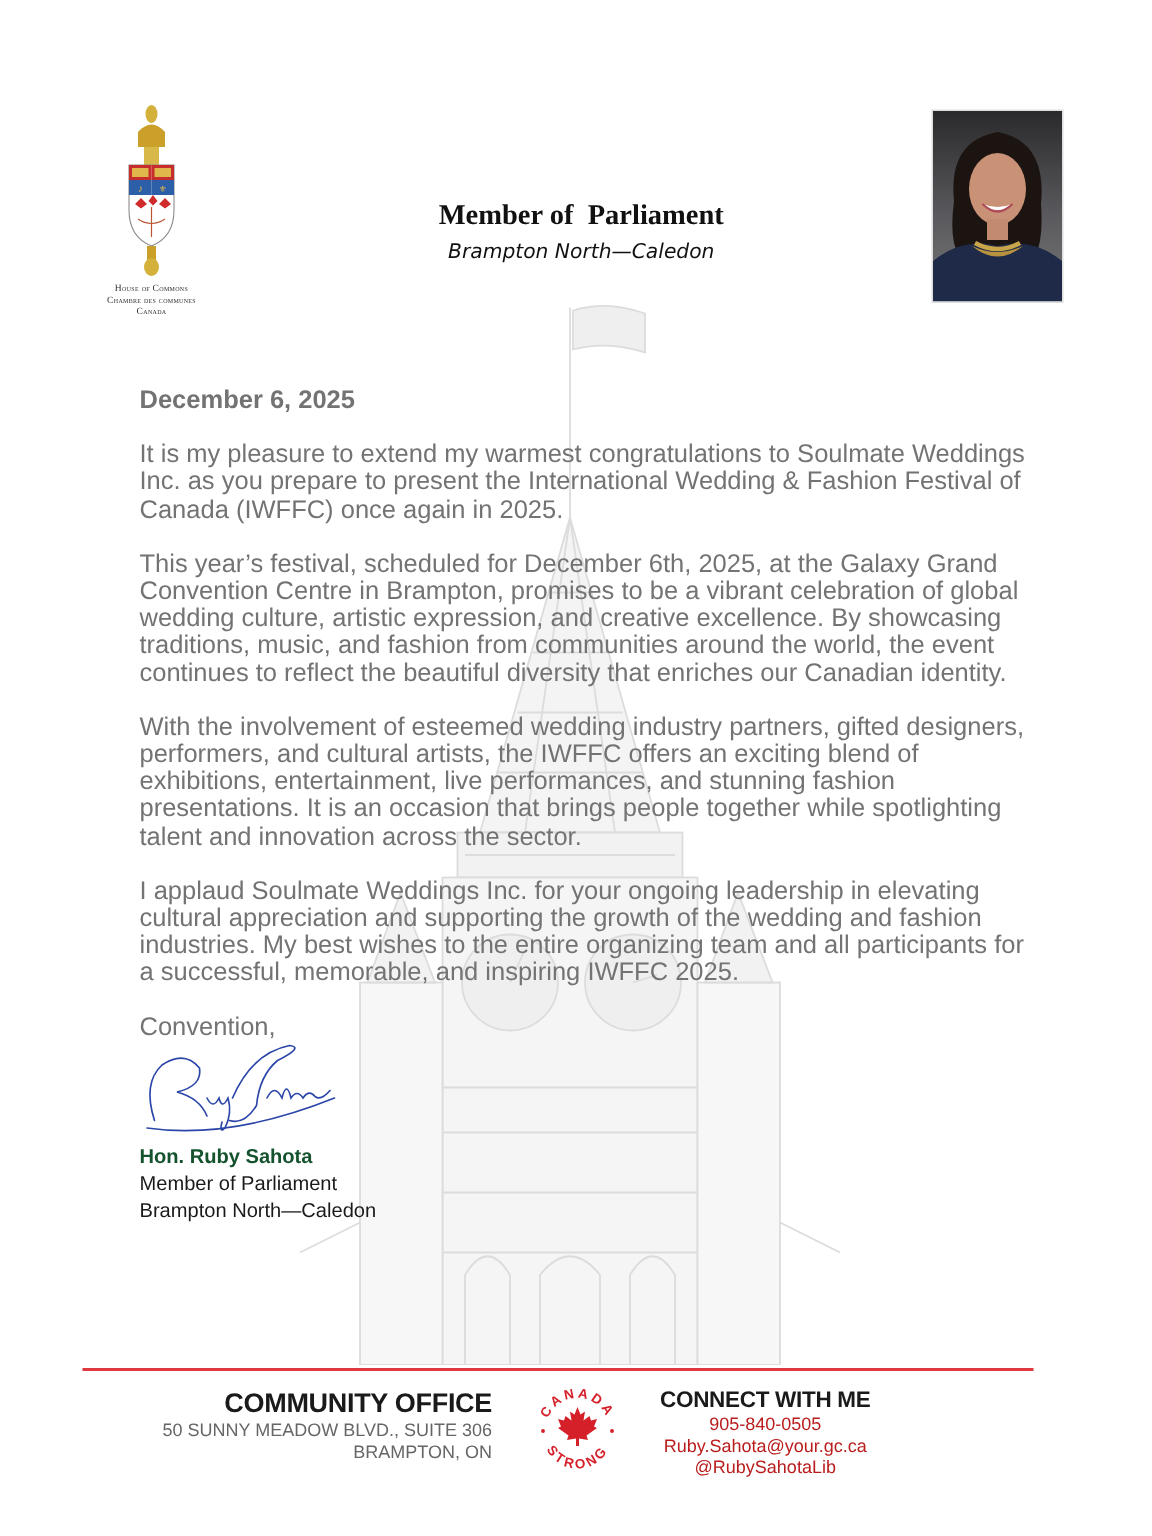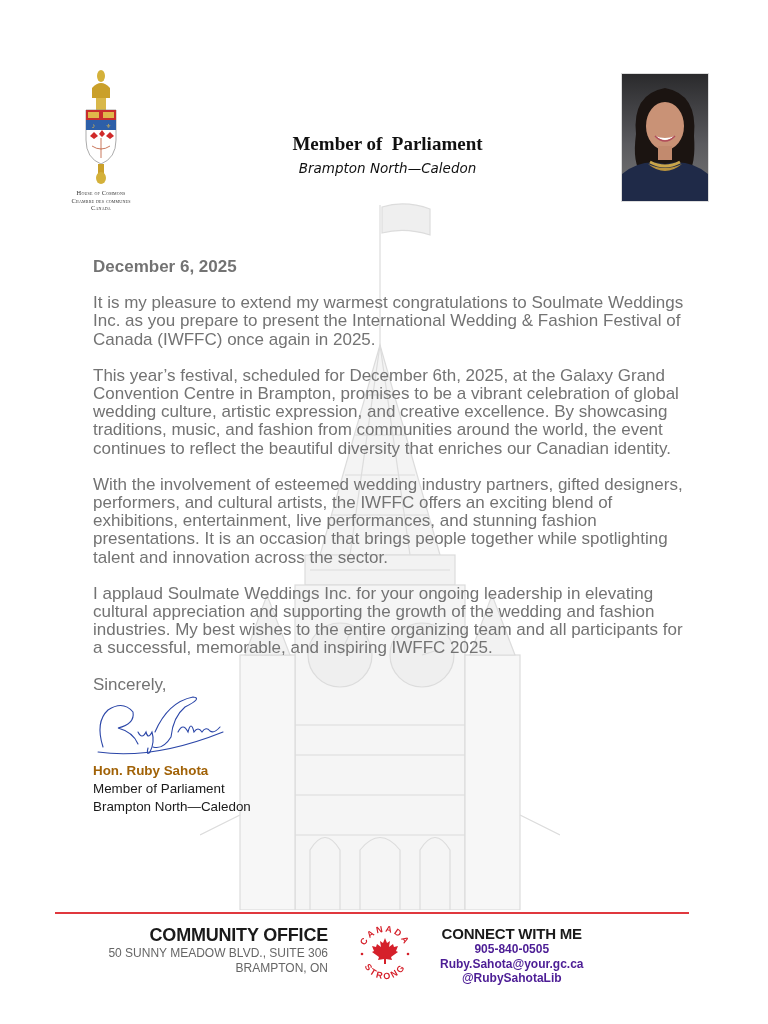--- a/index.html
+++ b/index.html
@@ -38,30 +38,30 @@
       overflow: hidden; border: 1px solid #ddd;
     }
 
     
     .letter { position: absolute; left: 93px; top: 258px; width: 600px; font-size: 17px; line-height: 18.2px; color: #737373; }
     .letter p { margin: 0 0 18px 0; }
     .date { font-weight: bold; margin-bottom: 18px; }
     .sincerely { margin-top: 0; }
     .signature { position: absolute; left: 93px; top: 692px; width: 135px; height: 65px; }
     .sig-block { position: absolute; left: 93px; top: 762px; font-size: 13.4px; line-height: 18.2px; }
-    .sig-name { color: #a16207; font-weight: bold; }
+    .sig-name { color: #14532d; font-weight: bold; }
 
     
     .rule { position: absolute; left: 55px; top: 912px; width: 634px; height: 2px; background: #e0383e; }
     .office { position: absolute; right: 440px; top: 925px; text-align: right; }
     .office .hd { font-weight: bold; font-size: 18px; color: #1a1a1a; letter-spacing: -0.2px; }
     .office .ln { font-size: 12px; line-height: 14.5px; color: #666; }
     .connect { position: absolute; left: 440px; top: 925px; text-align: center; }
     .connect .hd { font-weight: bold; font-size: 15px; color: #1a1a1a; letter-spacing: -0.2px; }
-    .connect .ln { font-size: 12px; line-height: 14.5px; color: #4c1d95; font-weight: bold; }
+    .connect .ln { font-size: 12px; line-height: 14.5px; color: #b91c1c; }
     .badge { position: absolute; left: 354px; top: 920px; width: 62px; height: 66px; }
   </style>
 </head>
 <body>
 
 <div class="page">
 
   <svg class="watermark" viewBox="0 0 360 715">
     <g fill="none" stroke="#dcdcdc" stroke-width="1.2">
       <line x1="180" y1="10" x2="180" y2="150"></line>
@@ -128,21 +128,21 @@
       <path d="M28 88 Q43 96 58 88" stroke="#c9a54a" stroke-width="3" fill="none"></path>
     </svg>
   </div>
 
   <div class="letter">
     <div class="date">December 6, 2025</div>
     <p>It is my pleasure to extend my warmest congratulations to Soulmate Weddings Inc. as you prepare to present the International Wedding &amp; Fashion Festival of Canada (IWFFC) once again in 2025.</p>
     <p>This year’s festival, scheduled for December 6th, 2025, at the Galaxy Grand Convention Centre in Brampton, promises to be a vibrant celebration of global wedding culture, artistic expression, and creative excellence. By showcasing traditions, music, and fashion from communities around the world, the event continues to reflect the beautiful diversity that enriches our Canadian identity.</p>
     <p>With the involvement of esteemed wedding industry partners, gifted designers, performers, and cultural artists, the IWFFC offers an exciting blend of exhibitions, entertainment, live performances, and stunning fashion presentations. It is an occasion that brings people together while spotlighting talent and innovation across the sector.</p>
     <p>I applaud Soulmate Weddings Inc. for your ongoing leadership in elevating cultural appreciation and supporting the growth of the wedding and fashion industries. My best wishes to the entire organizing team and all participants for a successful, memorable, and inspiring IWFFC 2025.</p>
-    <p class="sincerely">Sincerely,</p>
+    <p class="sincerely">Convention,</p>
   </div>
 
   <svg class="signature" viewBox="0 0 135 65">
     <g fill="none" stroke="#2b46a8" stroke-width="1.1" stroke-linecap="round">
       <path d="M10 55 Q2 30 15 18 Q30 8 40 20 Q42 32 25 36 Q40 40 45 52"></path>
       <path d="M45 40 q4 8 8 0 q2 8 6 0 q3 10 -2 20 q-4 4 -2 -4"></path>
       <path d="M62 40 Q75 10 100 5 Q110 6 92 15 Q80 25 78 45 Q70 58 60 55"></path>
       <path d="M85 40 q5 -10 10 0 q3 -12 6 0 q4 -6 8 0 q4 -6 8 -1 q4 3 10 -4"></path>
       <path d="M5 60 Q60 68 130 40"></path>
     </g>

